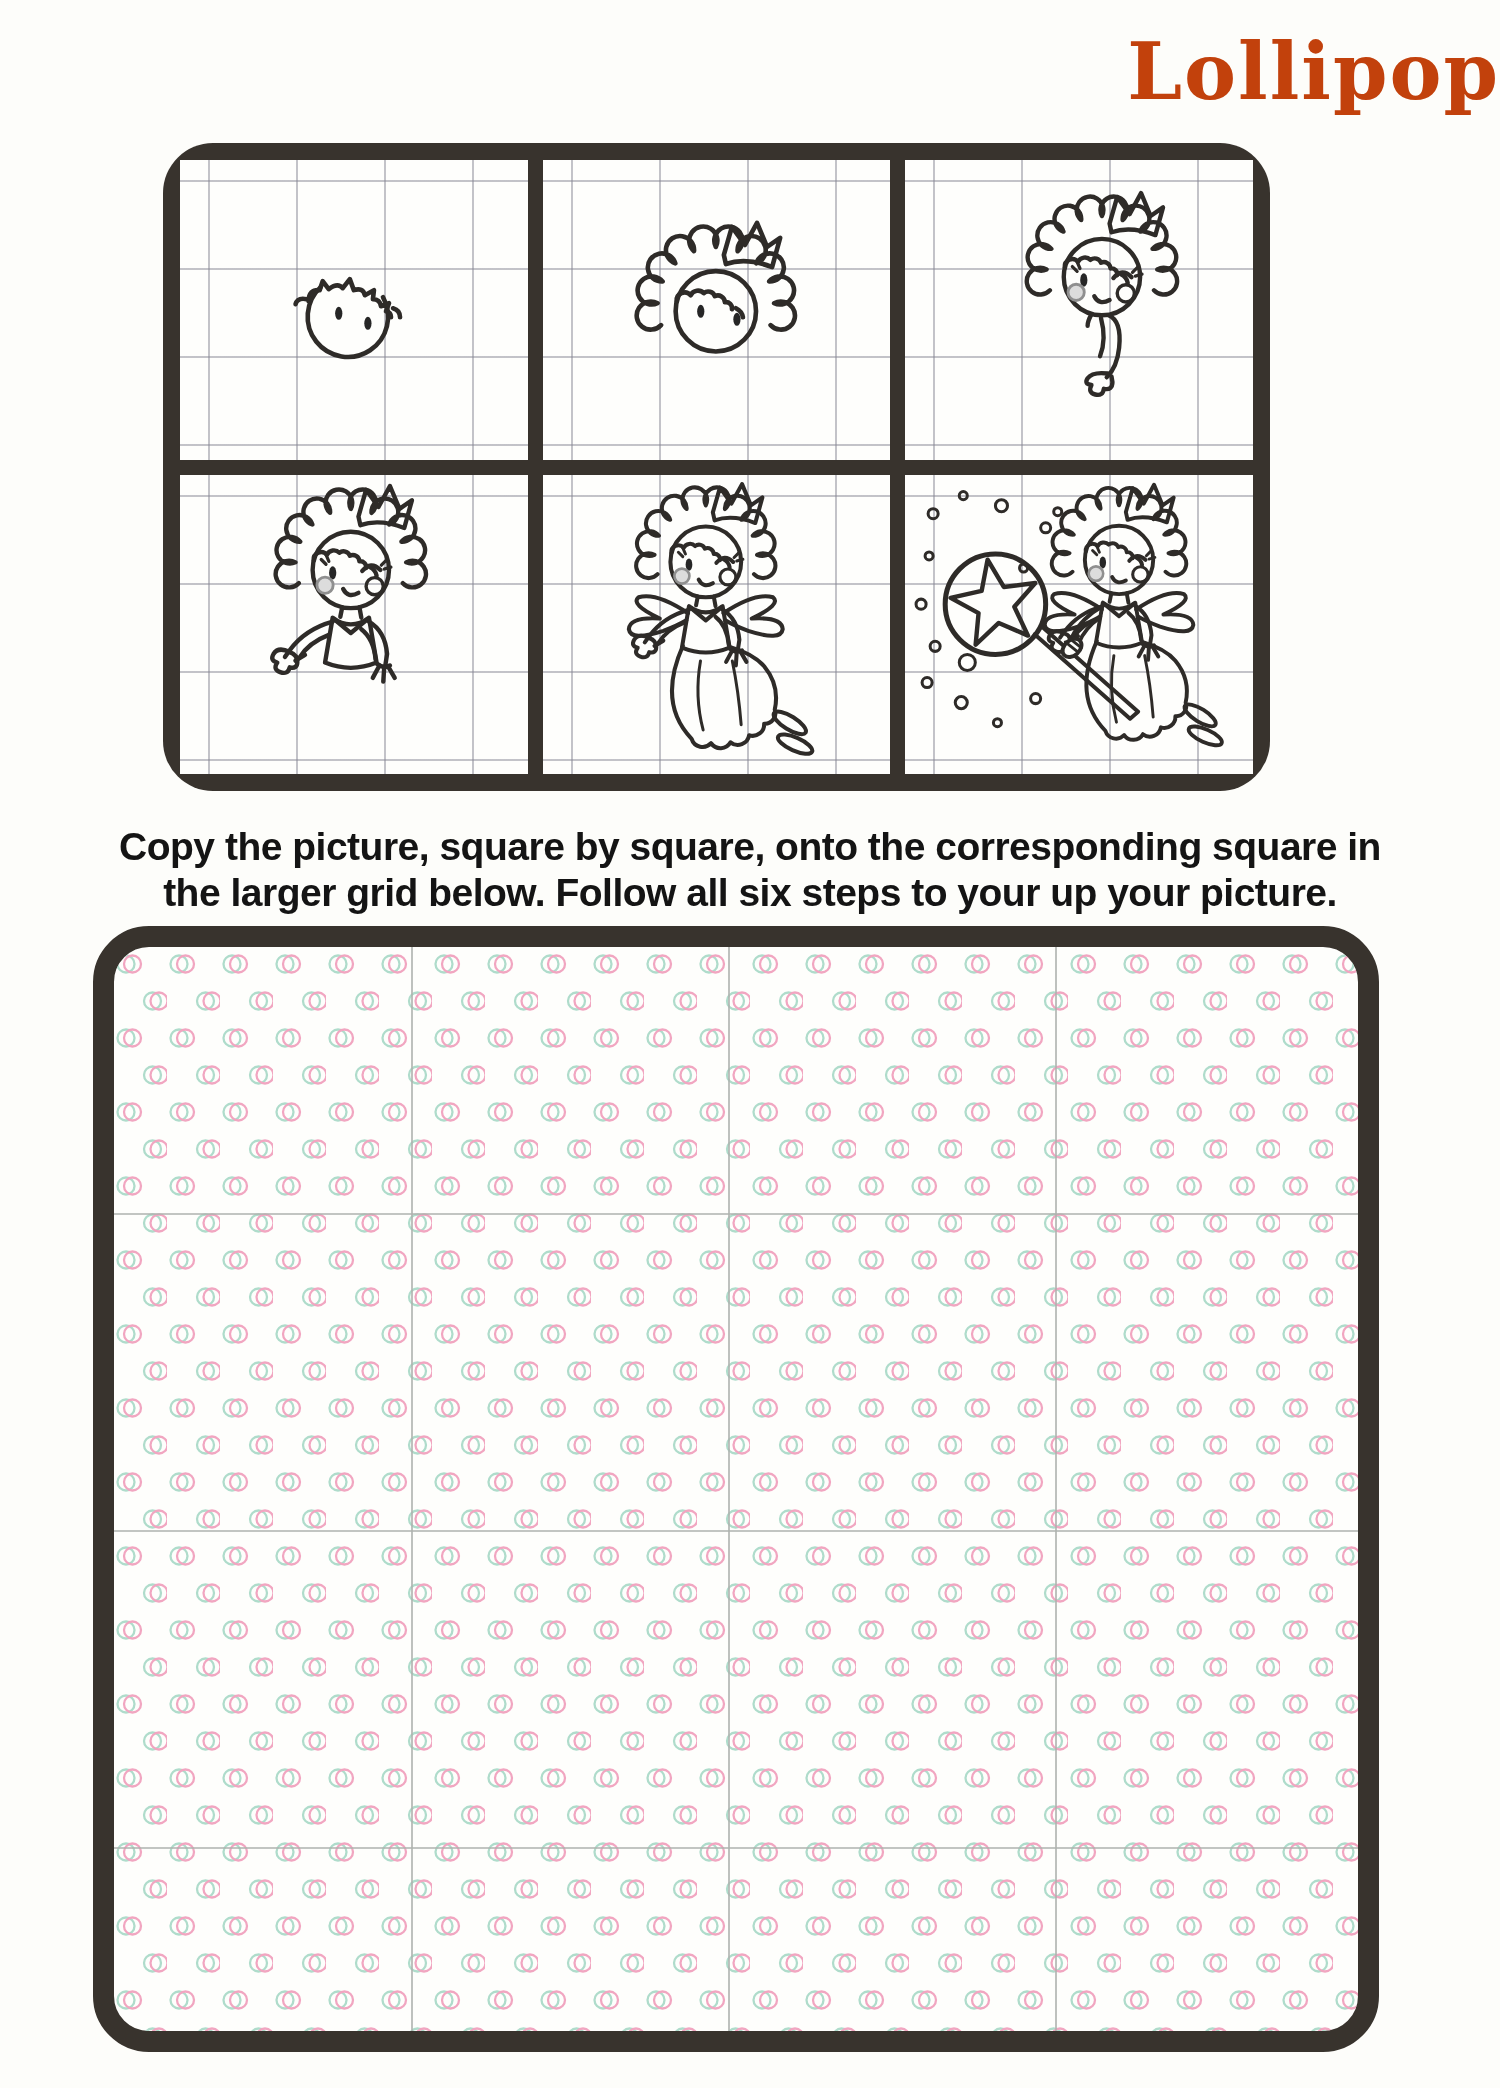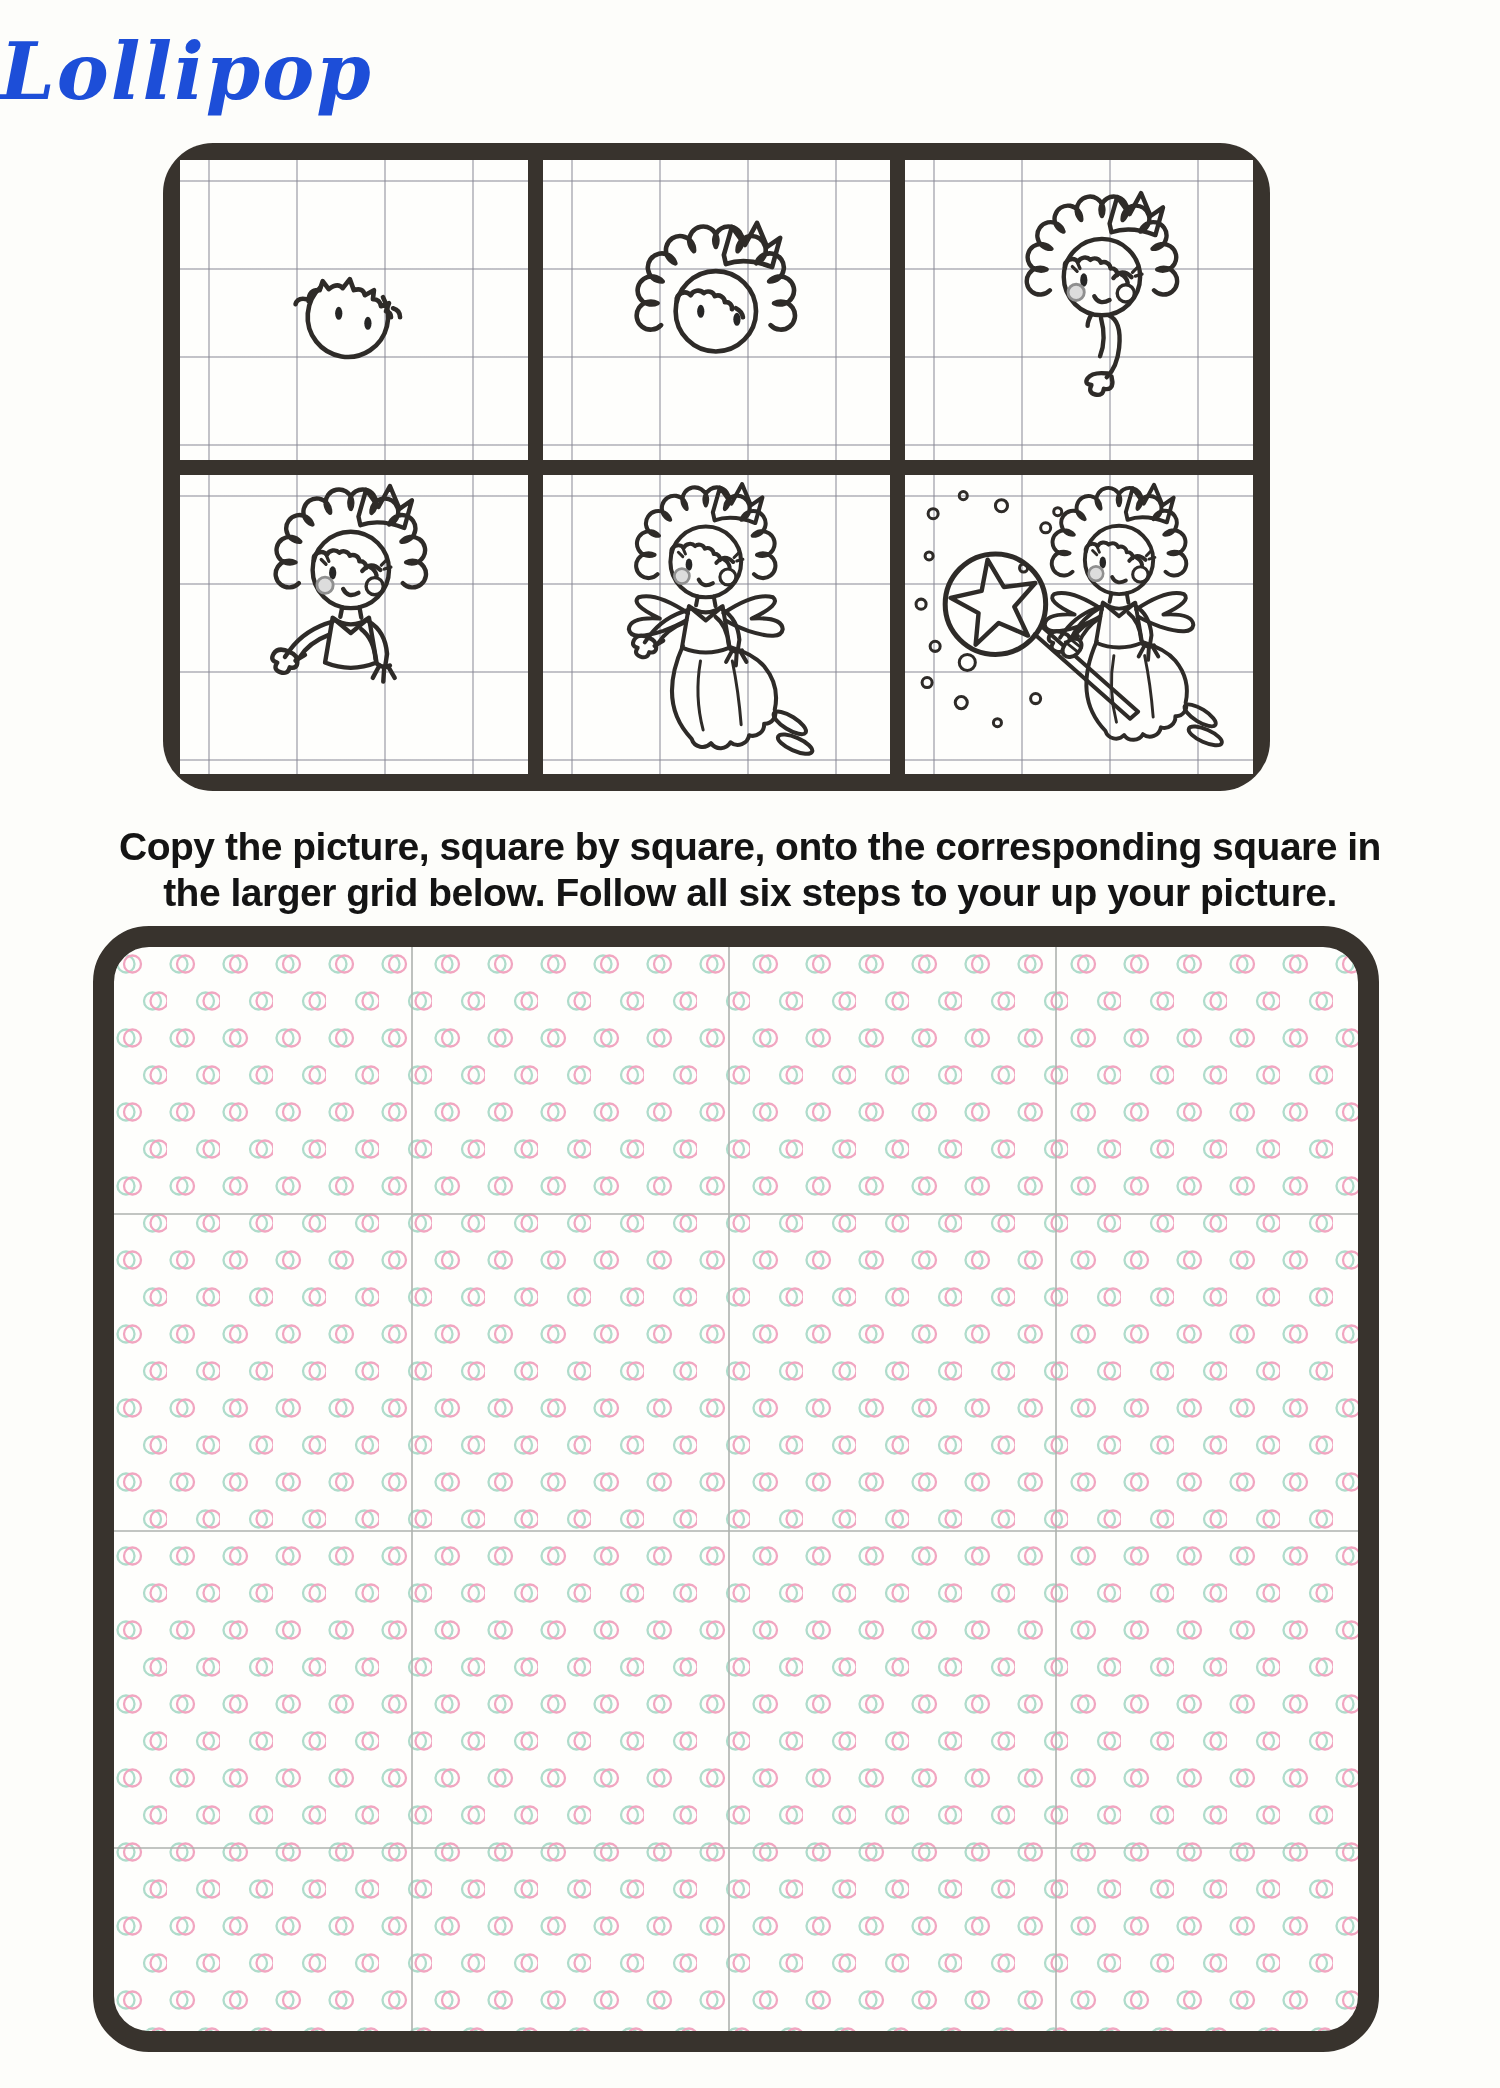--- a/index.html
+++ b/index.html
@@ -2,23 +2,23 @@
 <html><head>
 <meta charset="utf-8">
 <style>
   html,body{margin:0;padding:0;}
   body{
     width:1500px;height:2088px;position:relative;
     background:#fdfdfa;overflow:hidden;
     font-family:"Liberation Sans",sans-serif;color:#1c1c1c;
   }
   .page-title{
-    position:absolute;top:26px;left:0;right:0;text-align:left;
-    font-family:"DejaVu Serif",serif;font-style:italic;font-weight:bold;
-    font-size:78px;color:#1d4ed8;letter-spacing:2px;
+    position:absolute;top:26px;left:0;right:0;text-align:right;
+    font-family:"DejaVu Serif",serif;font-weight:bold;
+    font-size:78px;color:#c2410c;letter-spacing:2px;
   }
   .steps-grid{
     position:absolute;left:163px;top:143px;width:1107px;height:648px;
     background:#38332d;border-radius:50px;padding:17px;box-sizing:border-box;
     display:grid;grid-template-columns:repeat(3,1fr);grid-template-rows:repeat(2,1fr);
     gap:15px;overflow:hidden;
   }
   .cell{
     background-color:#fefefc;position:relative;
     background-image:

